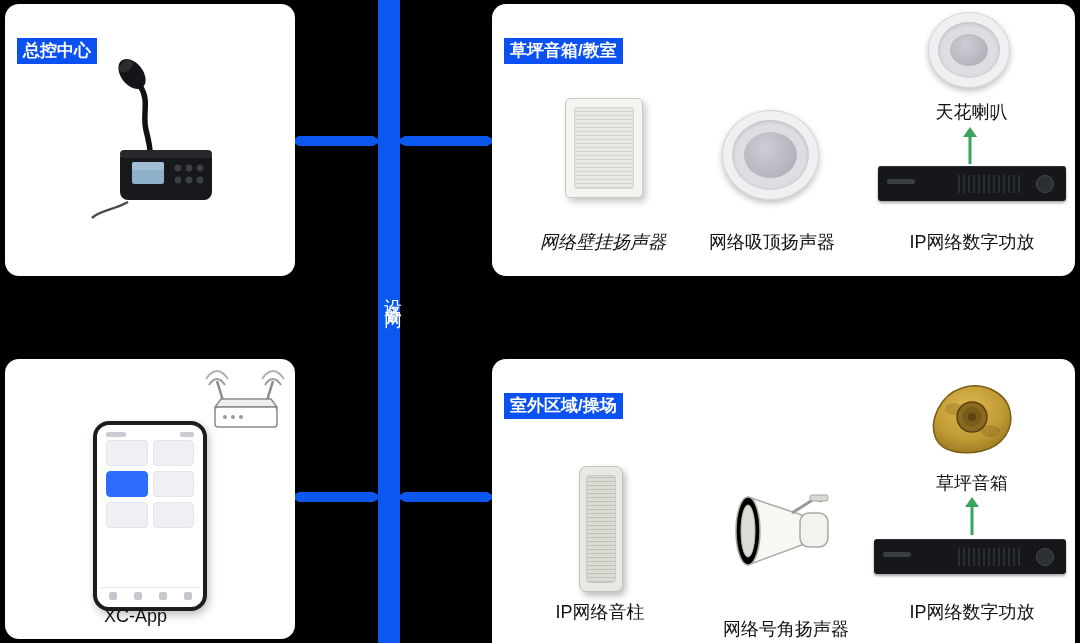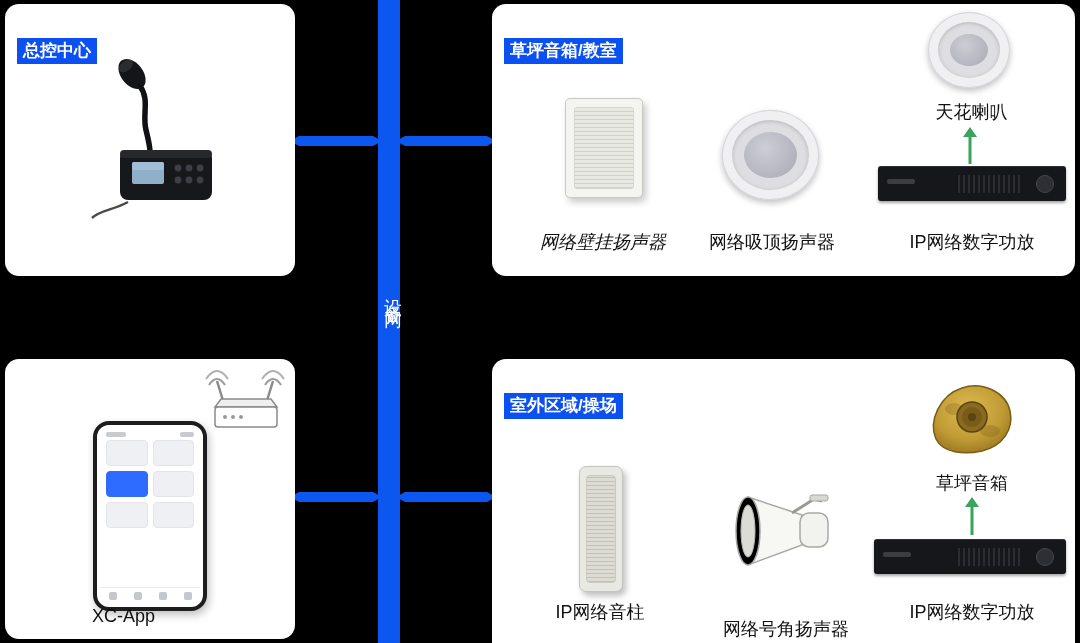--- a/index.html
+++ b/index.html
@@ -173,21 +173,21 @@
           <div class="ph-card"></div>
         </div>
         <div class="ph-nav">
             <i></i>
             <i></i>
             <i></i>
             <i></i>
           </div>
       </div>
     </div>
-    <div class="caption" style="left:4px;width:229px;top:247px;">XC-App</div>
+    <div class="caption" style="left:16px;width:229px;top:247px;">XC-App</div>
   </div>
 
   <div class="panel panel-outdoor">
     <div class="panel-title">室外区域/操场</div>
 
     <div class="column-speaker">
       <div class="grille"></div>
     </div>
     <div class="caption" style="left:26px;width:164px;top:241px;">IP网络音柱</div>
 

